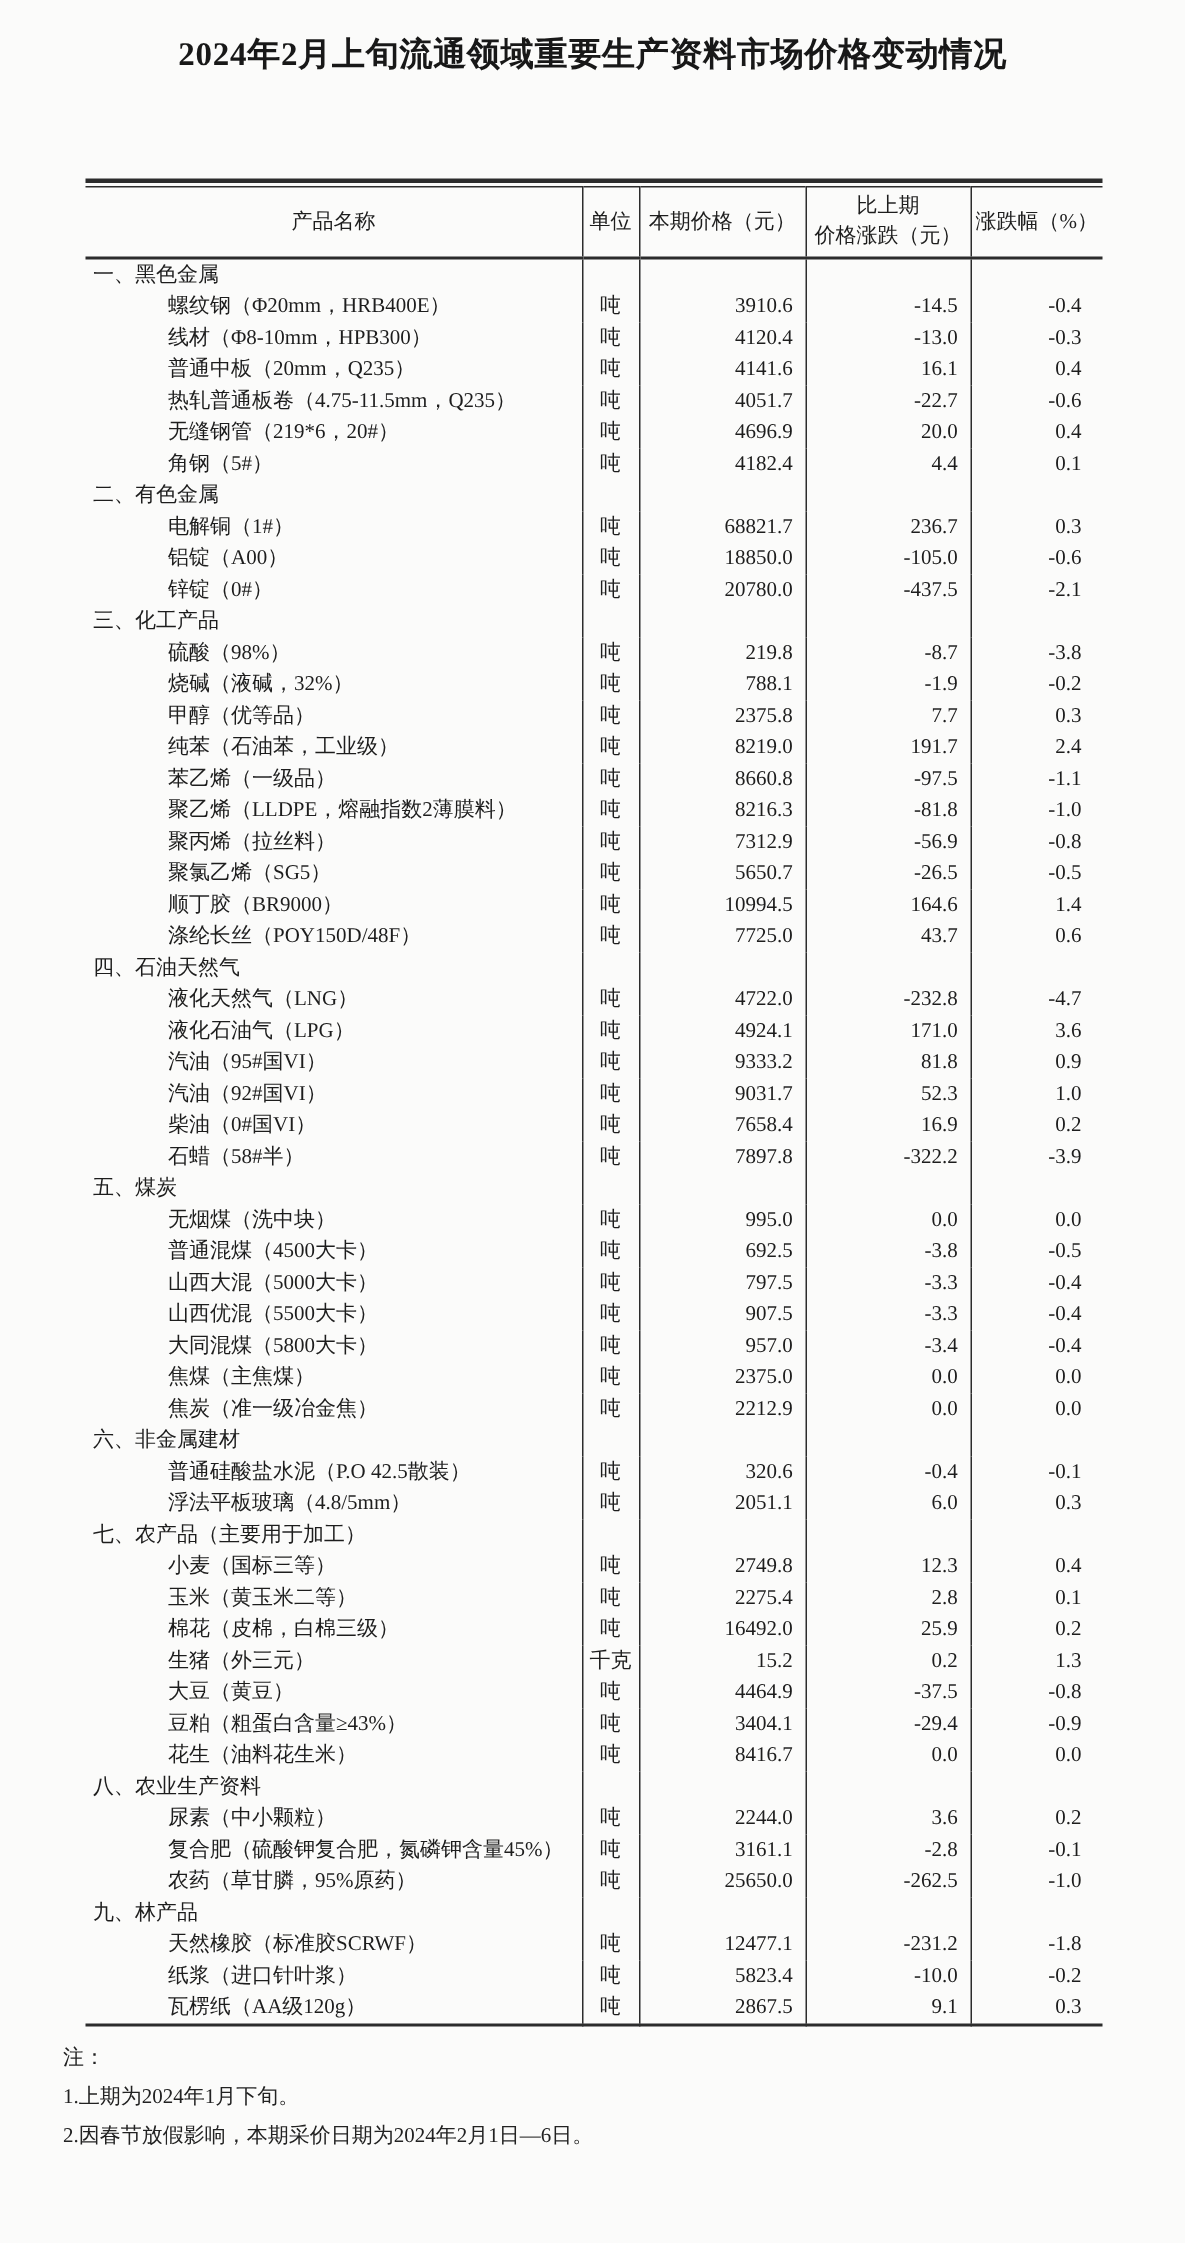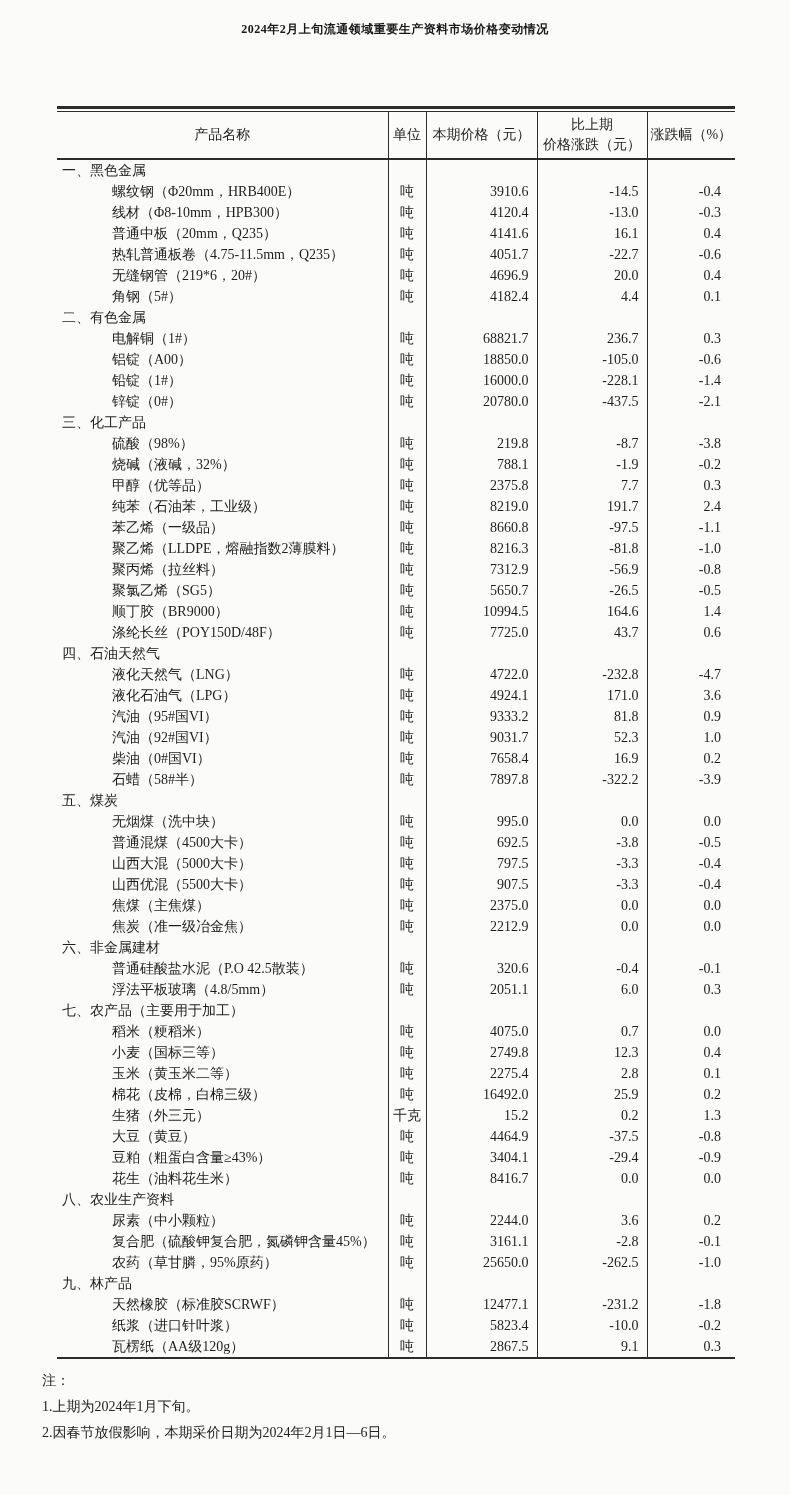--- a/index.html
+++ b/index.html
@@ -7,21 +7,21 @@
     width:790px;height:1495px;
     background:#fbfbfa;
     font-family:"Liberation Serif","DejaVu Serif",serif;
     color:#1d1d1d;
     overflow:hidden;
   }
   .page{position:relative;width:790px;height:1495px;}
   .title{
     padding-top:21px;
     text-align:center;
-    font-size:12px;
+    font-size:22px;
     font-weight:700;
     letter-spacing:.5px;
     color:#181818;
   }
   .table-zone{margin:68px 55px 0 57px;}
   .rule-thick{height:3px;background:#2c2c2c;}
   .rule-gap{height:2px;}
   table{
     width:678px;
     border-collapse:collapse;
@@ -149,27 +149,20 @@
             <td class="vline c-pct">0.3</td>
           </tr>
           <tr>
             <td class="c-prod">铝锭（A00）</td>
             <td class="vline c-unit">吨</td>
             <td class="vline c-num">18850.0</td>
             <td class="vline c-num">-105.0</td>
             <td class="vline c-pct">-0.6</td>
           </tr>
           <tr>
-            <td class="c-prod">铅锭（1#）</td>
-            <td class="vline c-unit">吨</td>
-            <td class="vline c-num">16000.0</td>
-            <td class="vline c-num">-228.1</td>
-            <td class="vline c-pct">-1.4</td>
-          </tr>
-          <tr>
             <td class="c-prod">锌锭（0#）</td>
             <td class="vline c-unit">吨</td>
             <td class="vline c-num">20780.0</td>
             <td class="vline c-num">-437.5</td>
             <td class="vline c-pct">-2.1</td>
           </tr>
           <tr>
             <td class="c-prod sec">三、化工产品</td>
             <td class="vline c-unit"></td>
             <td class="vline c-num"></td>
@@ -324,20 +317,27 @@
             <td class="vline c-pct">-0.4</td>
           </tr>
           <tr>
             <td class="c-prod">山西优混（5500大卡）</td>
             <td class="vline c-unit">吨</td>
             <td class="vline c-num">907.5</td>
             <td class="vline c-num">-3.3</td>
             <td class="vline c-pct">-0.4</td>
           </tr>
           <tr>
+            <td class="c-prod">大同混煤（5800大卡）</td>
+            <td class="vline c-unit">吨</td>
+            <td class="vline c-num">957.0</td>
+            <td class="vline c-num">-3.4</td>
+            <td class="vline c-pct">-0.4</td>
+          </tr>
+          <tr>
             <td class="c-prod">焦煤（主焦煤）</td>
             <td class="vline c-unit">吨</td>
             <td class="vline c-num">2375.0</td>
             <td class="vline c-num">0.0</td>
             <td class="vline c-pct">0.0</td>
           </tr>
           <tr>
             <td class="c-prod">焦炭（准一级冶金焦）</td>
             <td class="vline c-unit">吨</td>
             <td class="vline c-num">2212.9</td>
@@ -364,27 +364,20 @@
             <td class="vline c-num">2051.1</td>
             <td class="vline c-num">6.0</td>
             <td class="vline c-pct">0.3</td>
           </tr>
           <tr>
             <td class="c-prod sec">七、农产品（主要用于加工）</td>
             <td class="vline c-unit"></td>
             <td class="vline c-num"></td>
             <td class="vline c-num"></td>
             <td class="vline c-pct"></td>
-          </tr>
-          <tr>
-            <td class="c-prod">稻米（粳稻米）</td>
-            <td class="vline c-unit">吨</td>
-            <td class="vline c-num">4075.0</td>
-            <td class="vline c-num">0.7</td>
-            <td class="vline c-pct">0.0</td>
           </tr>
           <tr>
             <td class="c-prod">小麦（国标三等）</td>
             <td class="vline c-unit">吨</td>
             <td class="vline c-num">2749.8</td>
             <td class="vline c-num">12.3</td>
             <td class="vline c-pct">0.4</td>
           </tr>
           <tr>
             <td class="c-prod">玉米（黄玉米二等）</td>

